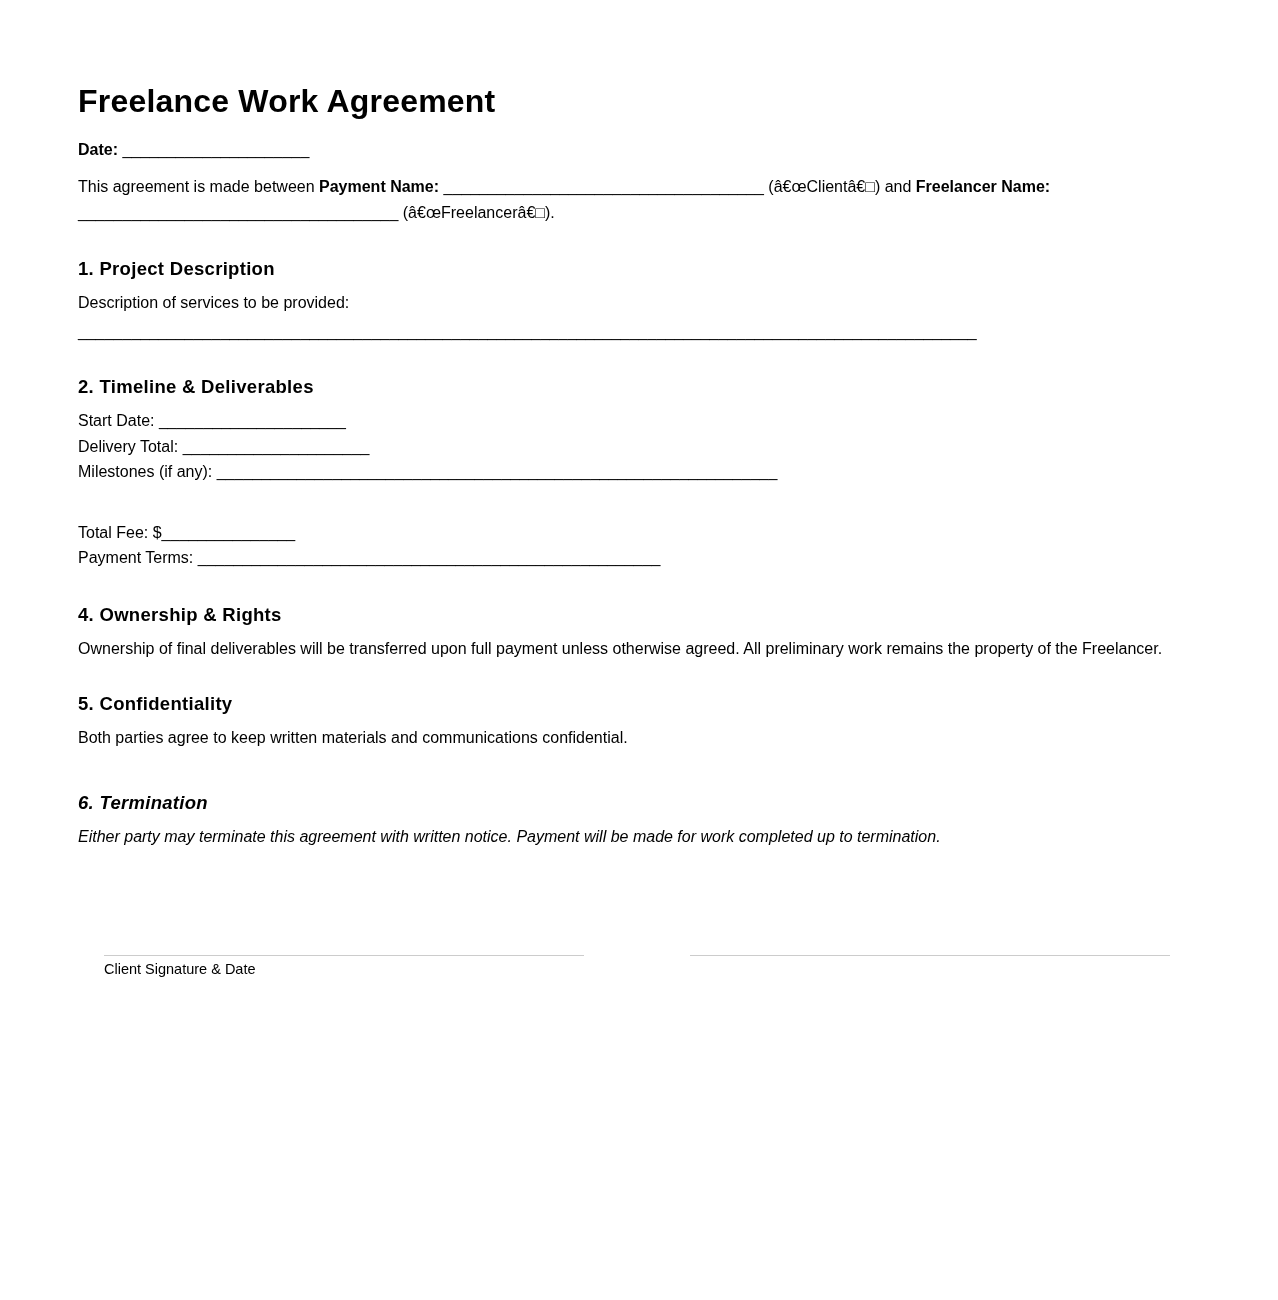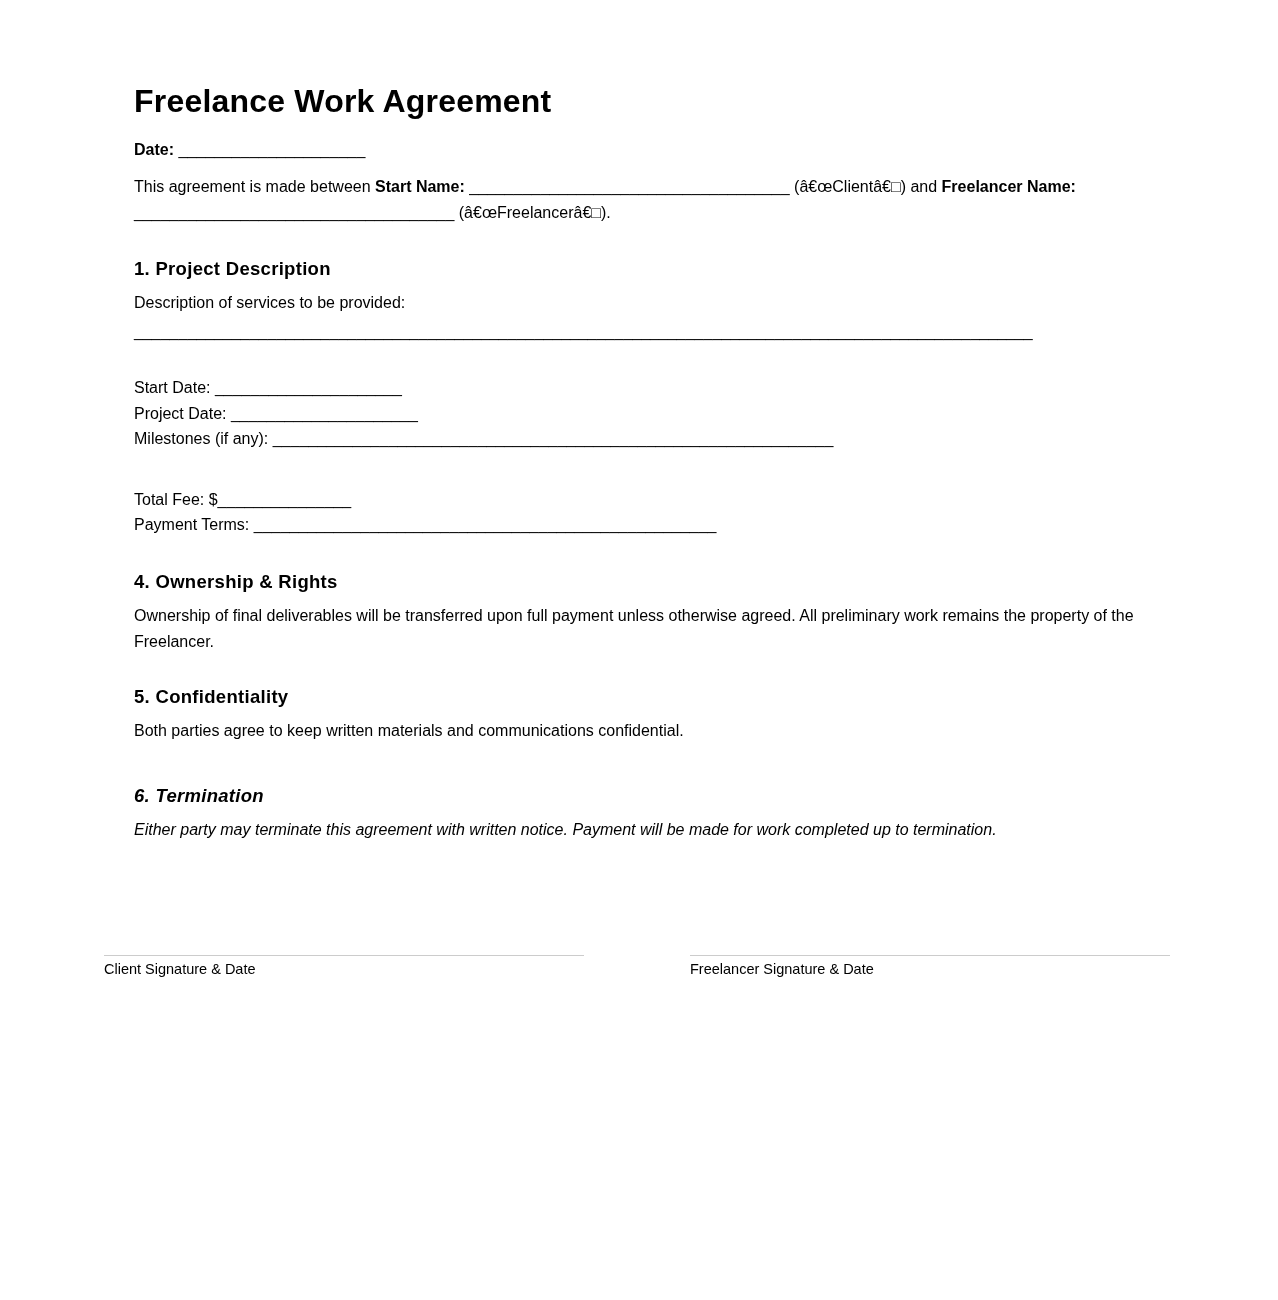--- a/index.html
+++ b/index.html
@@ -2,21 +2,21 @@
 <html><head>
 <meta charset="utf-8">
 <style>
   html, body { margin: 0; padding: 0; background: #ffffff; }
   body {
     width: 1278px; height: 1300px;
     font-family: "Liberation Sans", sans-serif;
     color: #000;
     font-size: 16px;
   }
-  .page { position: relative; padding: 78px 106px 0 106px; margin-left: 28px; }
+  .page { position: relative; padding: 78px 106px 0 78px; }
   h1 {
     font-size: 32px; font-weight: bold; margin: 0; line-height: 46px;
     letter-spacing: 0.2px;
   }
   .date-line { margin-top: 14px; line-height: 24px; }
   .intro { margin-top: 12px; line-height: 26px; }
   h2 {
     font-size: 18.5px; font-weight: bold; margin: 0; line-height: 24px;
     letter-spacing: 0.3px;
   }
@@ -46,38 +46,39 @@
 
 <div class="page">
   <h1>Freelance Work Agreement</h1>
 
   <div class="date-line">
     <b>Date:</b>
     <span>_____________________</span>
   </div>
 
   <div class="intro">
-    <span>This agreement is made between </span><b>Start Name:</b><span> ____________________________________</span><span> (â€œClientâ€□) and </span><b>Freelancer Name:</b><br><span>____________________________________</span><span> (â€œFreelancerâ€□).</span>
+    <span>This agreement is made between </span><b>Payment Name:</b><span> ____________________________________</span><span> (â€œClientâ€□) and </span><b>Freelancer Name:</b><br><span>____________________________________</span><span> (â€œFreelancerâ€□).</span>
   </div>
 
   <div class="section s1">
     <h2>1. Project Description</h2>
     <div class="sec-body">
       <div class="desc-label">Description of services to be provided:</div>
       <div class="desc-line">_____________________________________________________________________________________________________</div>
     </div>
   </div>
 
   <div class="section s2">
+    <h2>2. Timeline &amp; Deliverables</h2>
     <div class="sec-body">
       <div class="field-row">
         <span>Start Date: </span><span>_____________________</span>
       </div>
       <div class="field-row">
-        <span>Project Date: </span><span>_____________________</span>
+        <span>Delivery Total: </span><span>_____________________</span>
       </div>
       <div class="field-row">
         <span>Milestones (if any): </span><span>_______________________________________________________________</span>
       </div>
     </div>
   </div>
 
   <div class="section s3">
     <div class="sec-body">
       <div class="field-row">
@@ -105,15 +106,14 @@
   </div>
 </div>
 
 <div class="sig-area">
   <div class="sig-block">
     <div class="sig-line"></div>
     <div class="sig-label">Client Signature &amp; Date</div>
   </div>
   <div class="sig-block">
     <div class="sig-line"></div>
-    <div class="sig-label">Freelancer Signature &amp; Date</div>
   </div>
 </div>
 
 </body></html>

